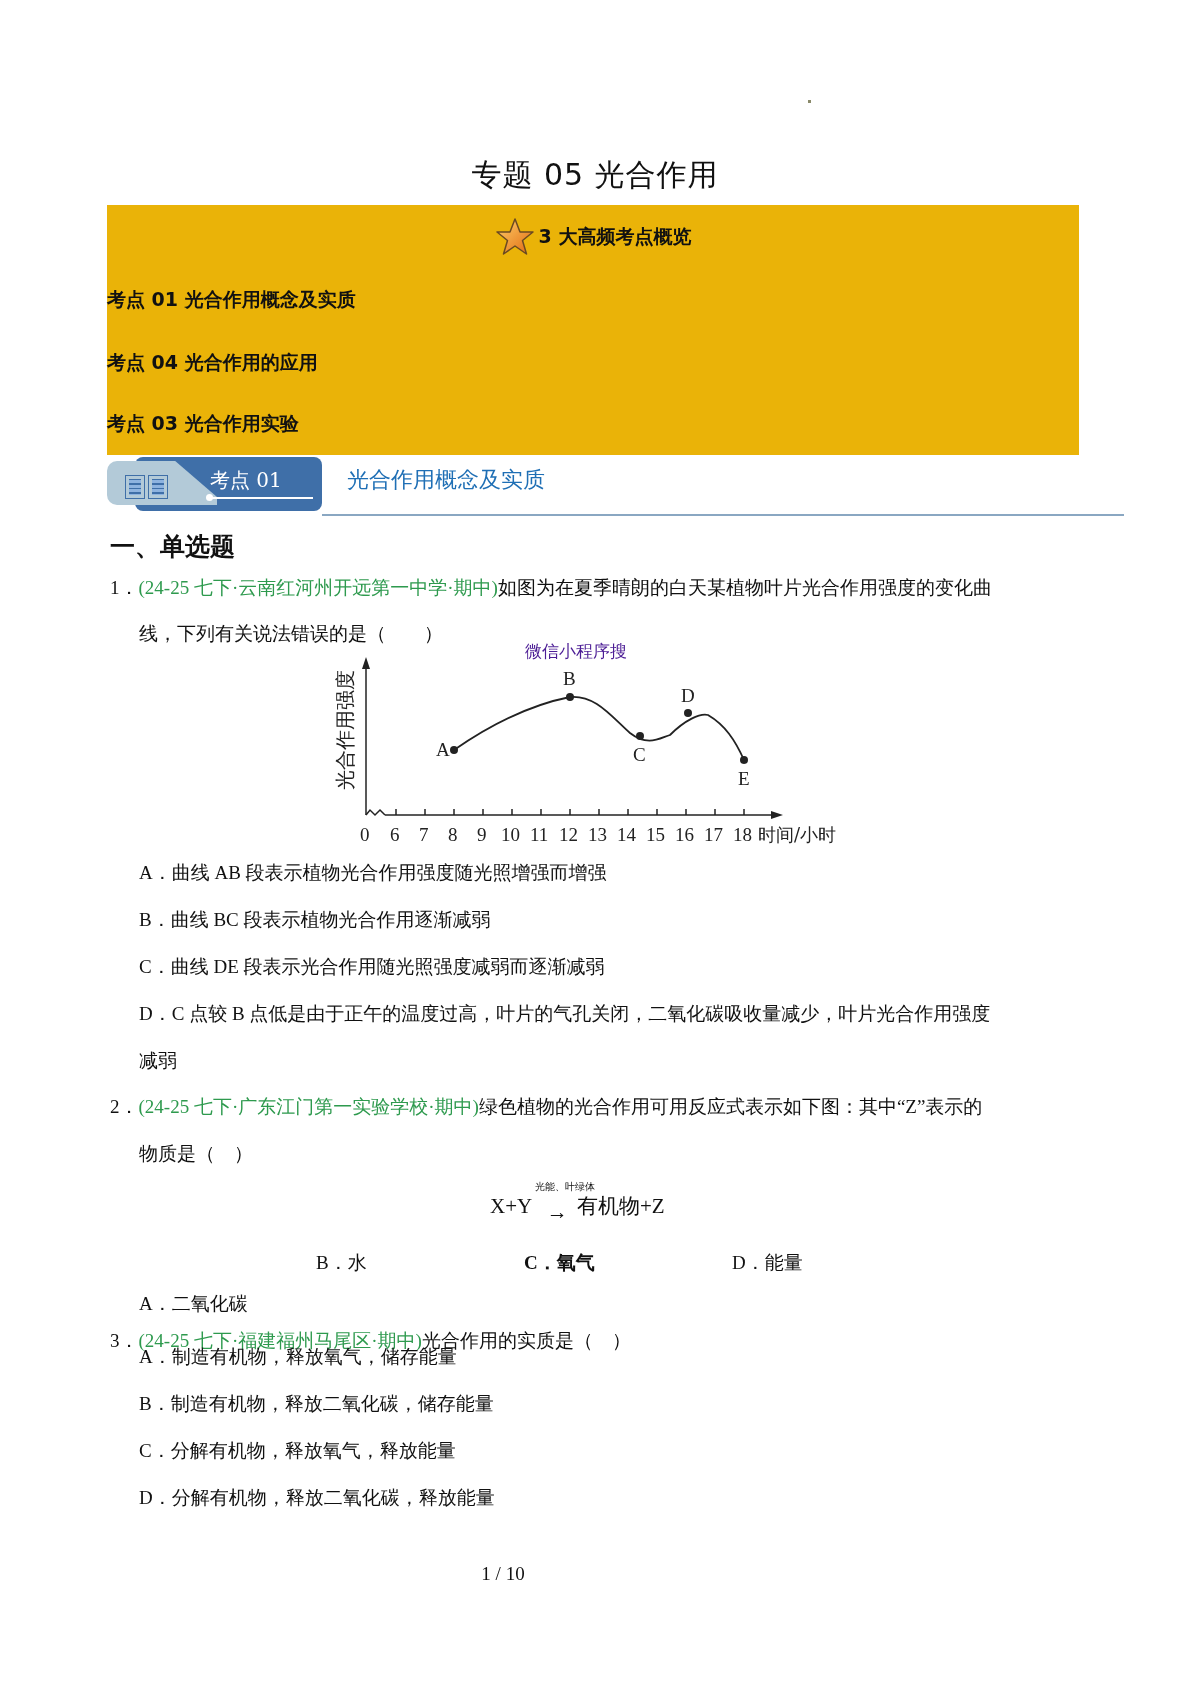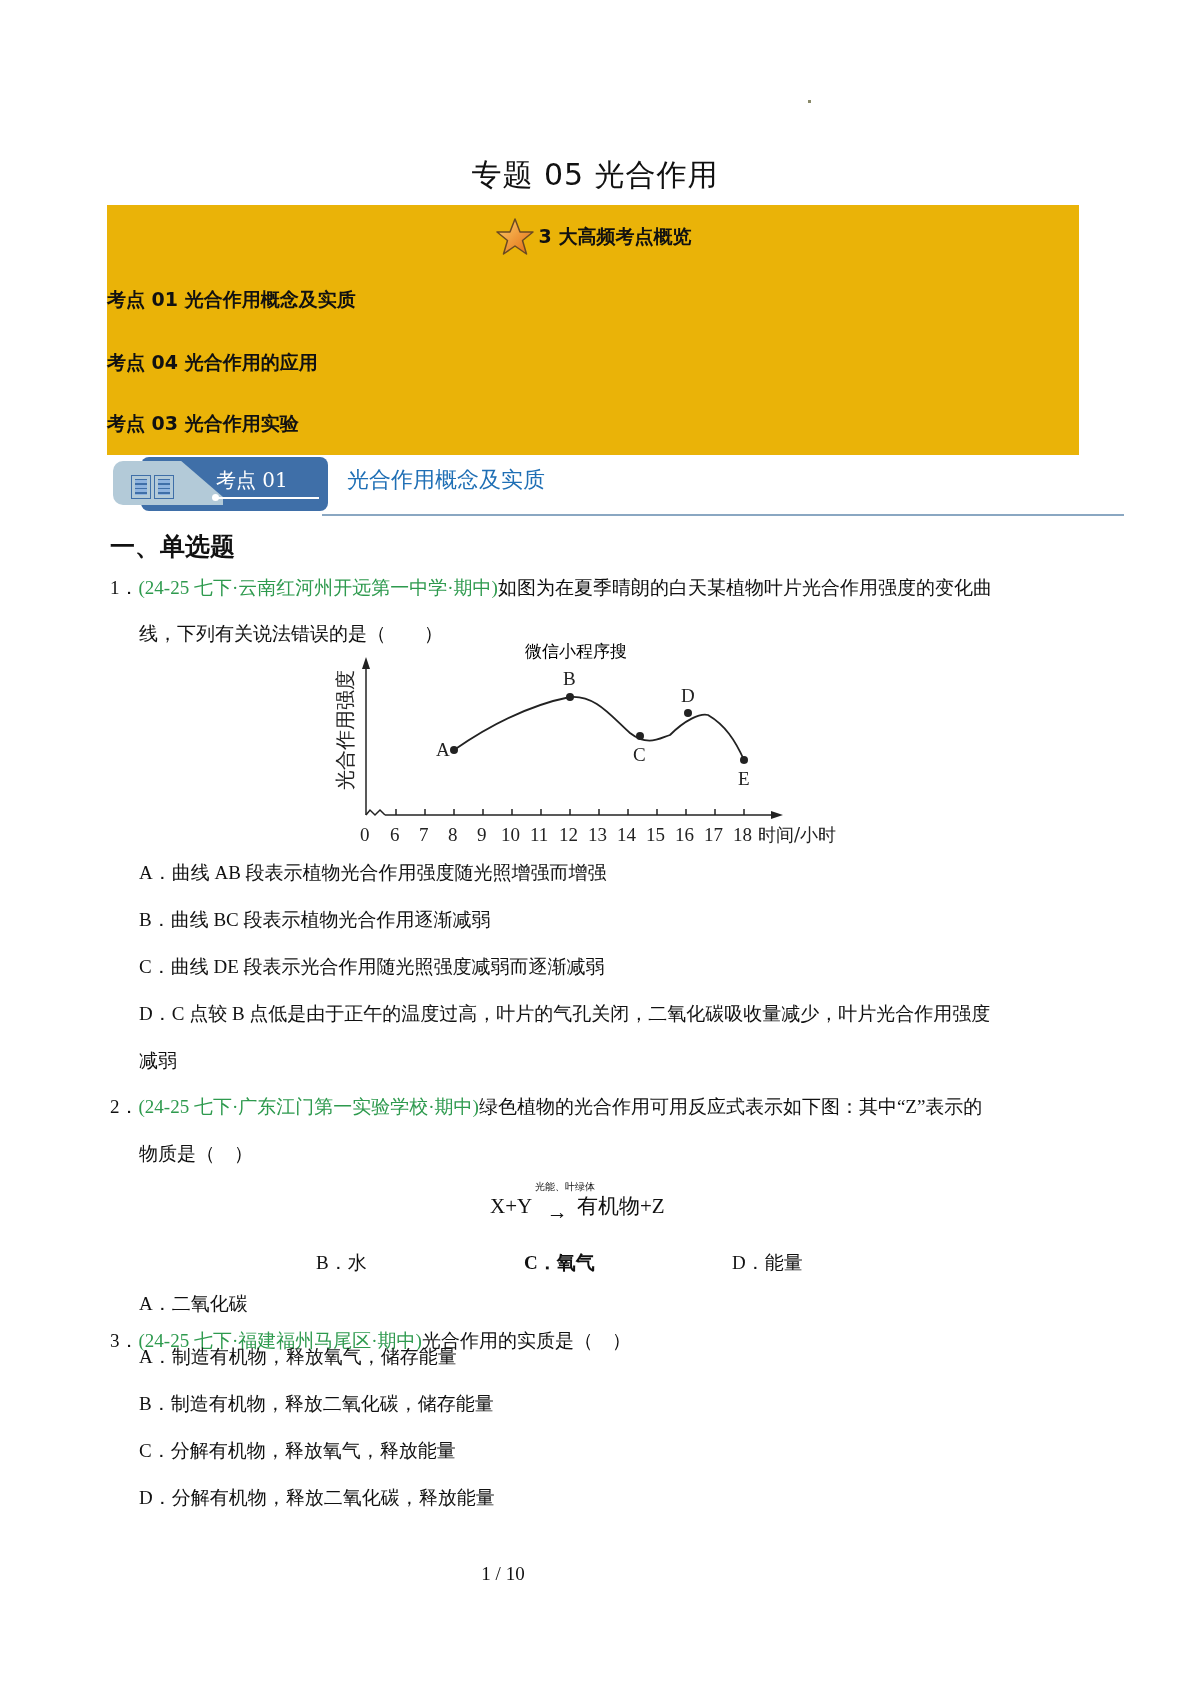--- a/index.html
+++ b/index.html
@@ -6,37 +6,37 @@
   body { width: 1190px; height: 1683px; background: #ffffff; position: relative; font-family: "Liberation Serif", "DejaVu Serif", serif; color: #111; overflow: hidden; }
   .abs { position: absolute; }
   .dot-mark { left: 808px; top: 100px; width: 3px; height: 3px; background: #8a8a6a; }
   .doc-title { left: 0; width: 1190px; top: 155px; text-align: center; font-size: 30px; font-family: "DejaVu Sans", sans-serif; font-weight: normal; letter-spacing: 1px; }
   .overview { left: 107px; top: 205px; width: 972px; height: 250px; background: #eab308; }
   .overview-head { position: absolute; left: 0; right: 0; top: 12px; display: flex; justify-content: center; align-items: center; gap: 4px; }
   .overview-head .star { width: 40px; height: 40px; }
   .overview-head span { font-family: "DejaVu Sans", sans-serif; font-weight: bold; font-size: 19px; }
   .kp { position: absolute; left: 0; font-family: "DejaVu Sans", sans-serif; font-weight: bold; font-size: 19px; }
   .kp1 { top: 82px; } .kp2 { top: 145px; } .kp3 { top: 206px; }
-  .sec-banner { left: 113px; top: 457px; width: 215px; height: 54px; }
+  .sec-banner { left: 107px; top: 457px; width: 215px; height: 54px; }
   .sec-banner .back { position: absolute; left: 28px; top: 0; width: 187px; height: 54px; background: #3f6fa8; border-radius: 8px; }
   .sec-banner .front { position: absolute; left: 0; top: 4px; width: 110px; height: 44px; background: #b3cad8; border-radius: 10px 0 0 10px; clip-path: polygon(0 0, 62% 0, 100% 82%, 100% 100%, 0 100%); }
   .sec-banner .icon { position: absolute; left: 18px; top: 18px; display: flex; gap: 3px; }
   .sec-banner .icon i { display: block; width: 20px; height: 24px; background: #8eb3df; border: 1.5px solid #3f6fa8;
      background-image: repeating-linear-gradient(#8eb3df 0 3px, #3f6fa8 3px 4.5px); background-clip: content-box; padding: 3px; }
   .sec-banner .label { position: absolute; left: 103px; top: 10px; color: #fff; font-size: 20px; font-family: "DejaVu Serif", serif; }
   .sec-banner .uline { position: absolute; left: 103px; top: 40px; width: 103px; height: 2px; background: #fff; }
   .sec-banner .udot { position: absolute; left: 99px; top: 37px; width: 7px; height: 7px; background: #fff; border-radius: 50%; }
   .sec-title { left: 347px; top: 465px; color: #1f6fb5; font-size: 22px; font-family: "DejaVu Sans", sans-serif; }
   .sec-rule { left: 322px; top: 514px; width: 802px; height: 2px; background: #8aa7c2; }
   .part-head { left: 110px; top: 530px; font-size: 25px; font-family: "DejaVu Sans", sans-serif; font-weight: bold; }
   .q { font-size: 19px; line-height: 1; }
   .src { color: #2e9a4e; }
   .opt { font-size: 19px; }
   .chart { left: 330px; top: 655px; width: 530px; height: 200px; }
-  .watermark { left: 525px; top: 640px; font-size: 17px; color: #000000; font-family: "DejaVu Sans", sans-serif; }
+  .watermark { left: 525px; top: 640px; font-size: 17px; color: #4c1d95; font-family: "DejaVu Sans", sans-serif; }
   .eq { left: 490px; top: 1192px; font-size: 21px; }
   .eq .over { position: absolute; left: 45px; top: -12px; font-size: 10px; font-family: "DejaVu Sans", sans-serif; white-space: nowrap; }
   .page-num { left: 0; width: 1006px; top: 1563px; text-align: center; font-size: 19px; }
 </style>
 </head>
 <body>
 
 <div class="abs dot-mark"></div>
 
 <h1 class="abs doc-title">专题 05  光合作用</h1>

